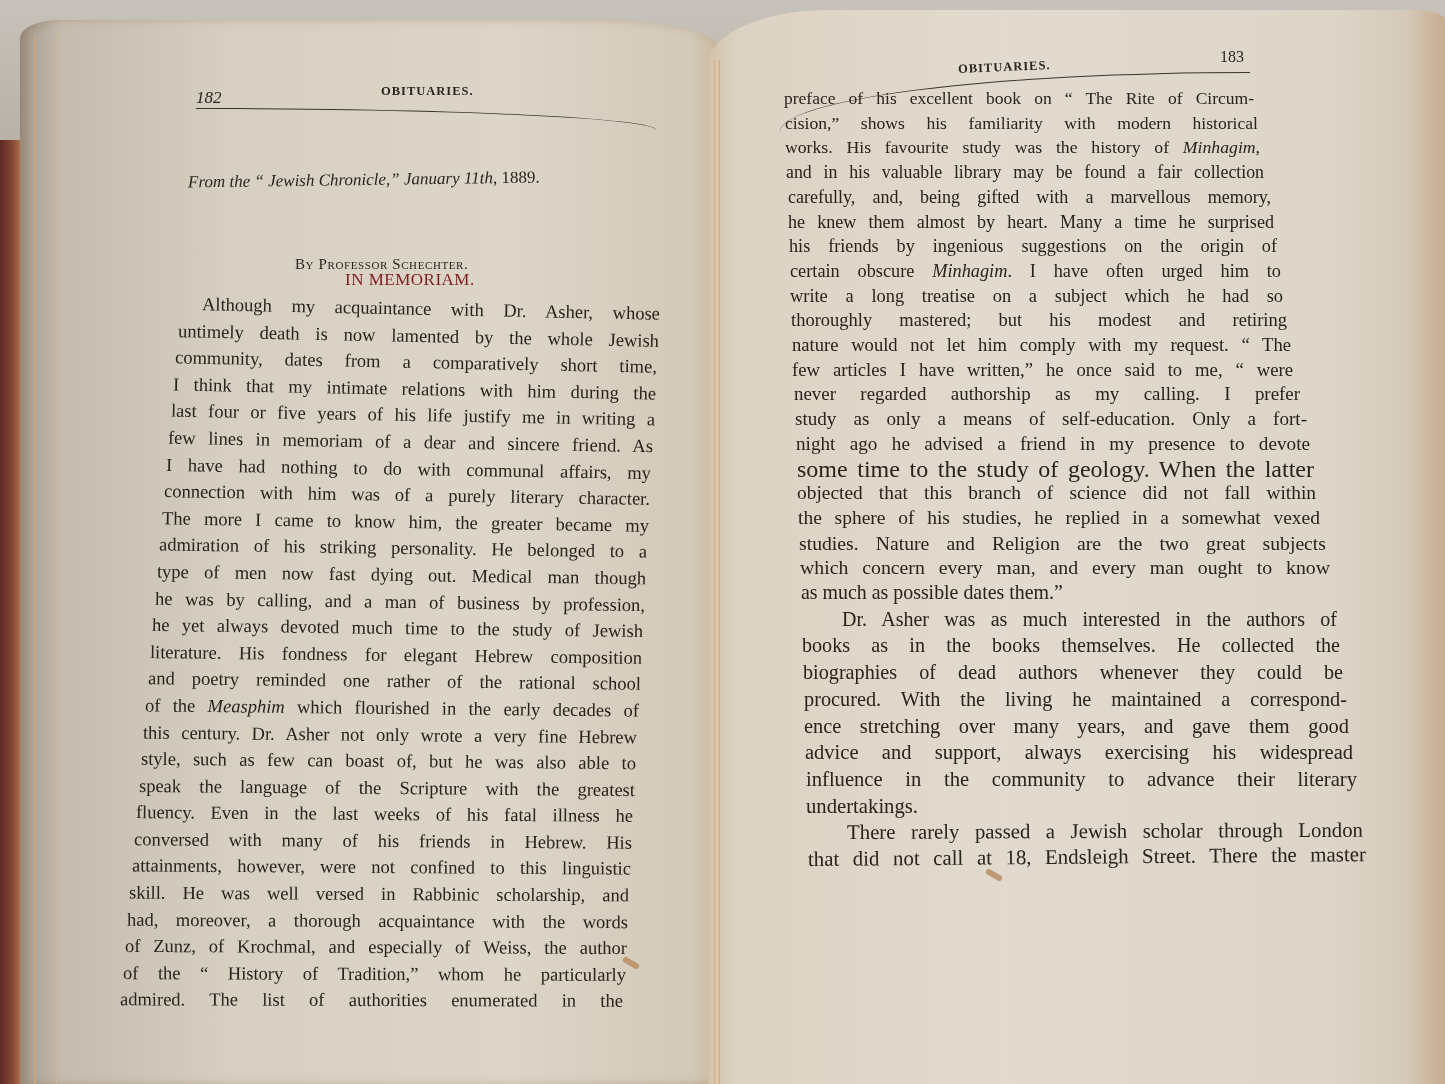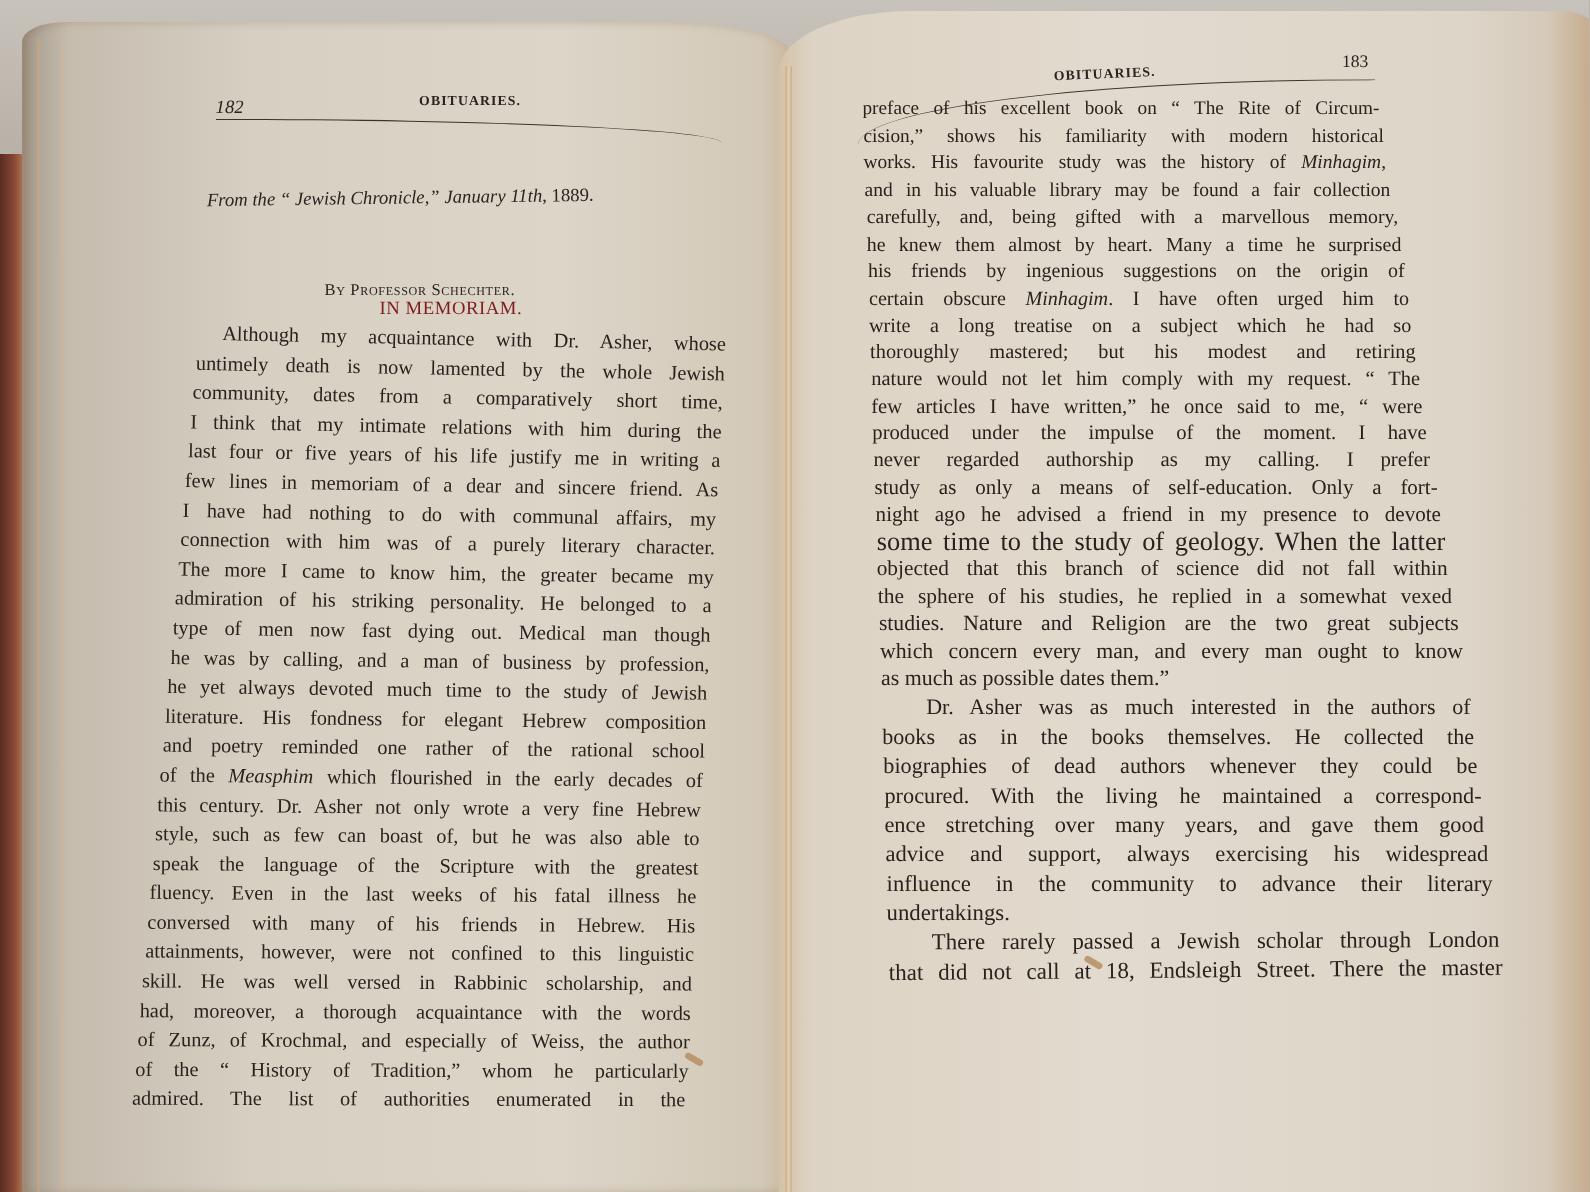--- a/index.html
+++ b/index.html
@@ -159,21 +159,20 @@
     <span class="rp-line" style="transform: rotate(0deg); margin-left: 1px; width: 475px; font-size: 17.7px;"><span>works. His favourite study was the history of </span><span class="it">Minhagim</span><span>,</span></span>
     <span class="rp-line" style="transform: rotate(0deg); margin-left: 2px; width: 478px; font-size: 17.8px;"><span>and in his valuable library may be found a fair collection</span></span>
     <span class="rp-line" style="transform: rotate(0deg); margin-left: 4px; width: 483px; font-size: 18px;"><span>carefully, and, being gifted with a marvellous memory,</span></span>
     <span class="rp-line" style="transform: rotate(0deg); margin-left: 4px; width: 486px; font-size: 18.1px;"><span>he knew them almost by heart. Many a time he surprised</span></span>
     <span class="rp-line" style="transform: rotate(0deg); margin-left: 5px; width: 488px; font-size: 18.2px;"><span>his friends by ingenious suggestions on the origin of</span></span>
     <span class="rp-line" style="transform: rotate(0deg); margin-left: 6px; width: 491px; font-size: 18.3px;"><span>certain obscure </span><span class="it">Minhagim</span><span>. I have often urged him to</span></span>
     <span class="rp-line" style="transform: rotate(0deg); margin-left: 6px; width: 493px; font-size: 18.4px;"><span>write a long treatise on a subject which he had so</span></span>
     <span class="rp-line" style="transform: rotate(0deg); margin-left: 7px; width: 496px; font-size: 18.5px;"><span>thoroughly mastered; but his modest and retiring</span></span>
     <span class="rp-line" style="transform: rotate(0deg); margin-left: 8px; width: 499px; font-size: 18.6px;"><span>nature would not let him comply with my request. “ The</span></span>
     <span class="rp-line" style="transform: rotate(0deg); margin-left: 8px; width: 501px; font-size: 18.7px;"><span>few articles I have written,” he once said to me, “ were</span></span>
-    <span class="rp-line" style="transform: rotate(0deg); margin-left: 9px; width: 504px; font-size: 18.8px;"><span>produced under the impulse of the moment. I have</span></span>
     <span class="rp-line" style="transform: rotate(0deg); margin-left: 10px; width: 506px; font-size: 18.9px;"><span>never regarded authorship as my calling. I prefer</span></span>
     <span class="rp-line" style="transform: rotate(0deg); margin-left: 11px; width: 512px; font-size: 19.1px;"><span>study as only a means of self-education. Only a fort-</span></span>
     <span class="rp-line" style="transform: rotate(0deg); margin-left: 12px; width: 514px; font-size: 19.2px;"><span>night ago he advised a friend in my presence to devote</span></span>
     <span class="rp-line" style="transform: rotate(0deg); margin-left: 13px; width: 517px; font-size: 24px;"><span>some time to the study of geology. When the latter</span></span>
     <span class="rp-line" style="transform: rotate(0deg); margin-left: 13px; width: 519px; font-size: 19.4px;"><span>objected that this branch of science did not fall within</span></span>
     <span class="rp-line" style="transform: rotate(0deg); margin-left: 14px; width: 522px; font-size: 19.5px;"><span>the sphere of his studies, he replied in a somewhat vexed</span></span>
     <span class="rp-line" style="transform: rotate(0deg); margin-left: 15px; width: 527px; font-size: 19.7px;"><span>studies. Nature and Religion are the two great subjects</span></span>
     <span class="rp-line" style="transform: rotate(0deg); margin-left: 16px; width: 530px; font-size: 19.8px;"><span>which concern every man, and every man ought to know</span></span>
     <span class="rp-line" style="transform: rotate(0deg); margin-left: 17px; text-align-last: left; text-align: left; width: 532px; font-size: 19.9px;"><span>as much as possible dates them.”</span></span>
     <span class="rp-line" style="transform: rotate(0deg); margin-left: 58px; width: 495px; font-size: 20px; margin-top: 2px;"><span>Dr. Asher was as much interested in the authors of</span></span>

